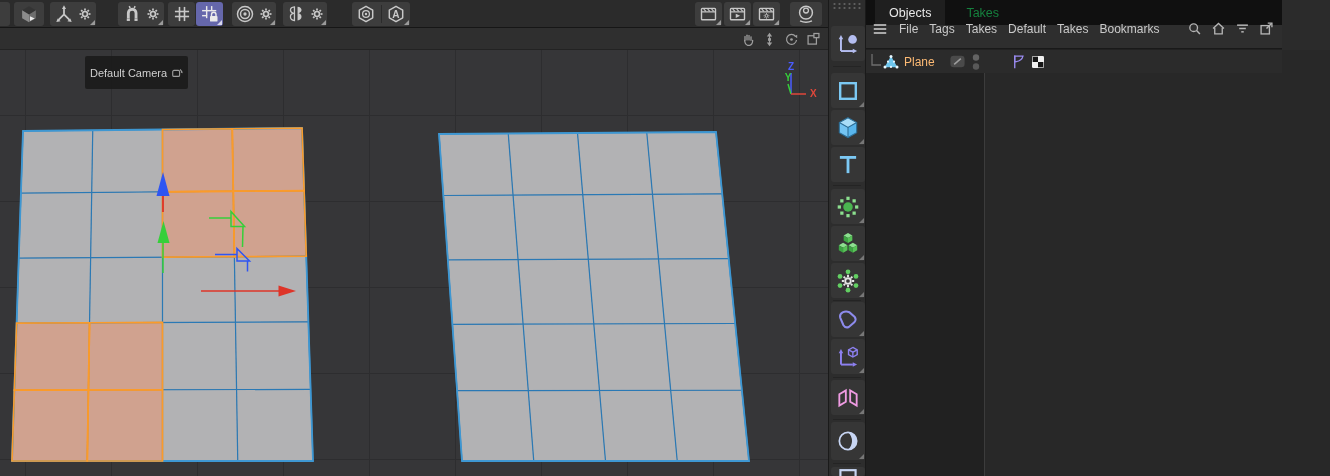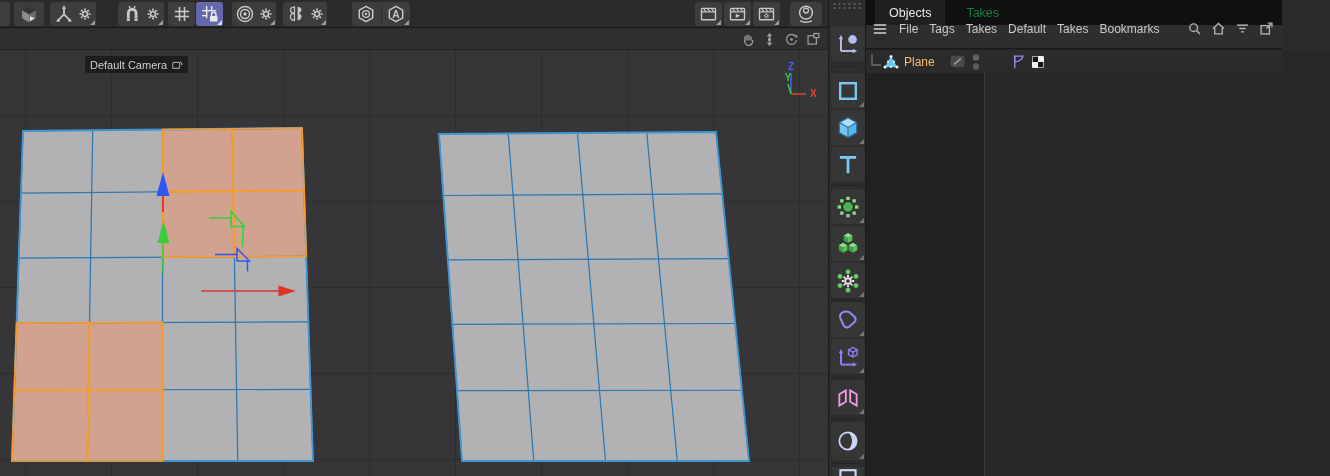--- a/index.html
+++ b/index.html
@@ -22,21 +22,21 @@
   .sdiv{position:absolute;left:4px;width:28px;height:1px;background:#242424;}
 
   
   .viewport{position:absolute;left:0;top:28px;width:828px;height:448px;background:#303030;}
   .vp-header{position:absolute;left:0;top:0;width:100%;height:22px;background:#2f2f2f;border-bottom:1px solid #232323;}
   .vp-nav{position:absolute;right:6px;top:3px;display:flex;gap:5px;}
   .vp-nav .nbtn{width:17px;height:16px;display:flex;align-items:center;justify-content:center;}
   .vp-canvas{position:absolute;left:0;top:22px;width:828px;height:426px;background:#363638;
     background-image:linear-gradient(to right,#2d2d2f 1px,transparent 1px),linear-gradient(to bottom,#2d2d2f 1px,transparent 1px);
     background-size:86px 86px;background-position:25px 65px;}
-  .cam-label{position:absolute;left:85px;top:6px;height:17px;display:flex;align-items:center;gap:4px;
+  .cam-label{position:absolute;left:85px;top:6px;height:33px;display:flex;align-items:center;gap:4px;
     background:rgba(27,27,27,.92);border-radius:2px;padding:0 5px;font-size:11px;color:#cfcfcf;}
   #scene-svg{position:absolute;left:0;top:0;}
 
   
   .panel{position:absolute;left:866px;top:0;width:416px;height:476px;background:#212121;}
   .tabbar{position:absolute;left:0;top:0;width:100%;height:25px;background:#101010;display:flex;align-items:stretch;}
   .tab{padding:0 14px;display:flex;align-items:center;font-size:12.5px;color:#15803d;margin-left:7px;}
   .tab.active{background:#1f1f1f;color:#e8e8e8;margin-left:9px;}
   .menubar{position:absolute;left:0;top:25px;width:100%;height:24px;background:#2e2e2e;border-bottom:1px solid #191919;
     display:flex;align-items:center;padding:0 8px 16px 6px;gap:11px;font-size:12px;color:#c9c9c9;}

